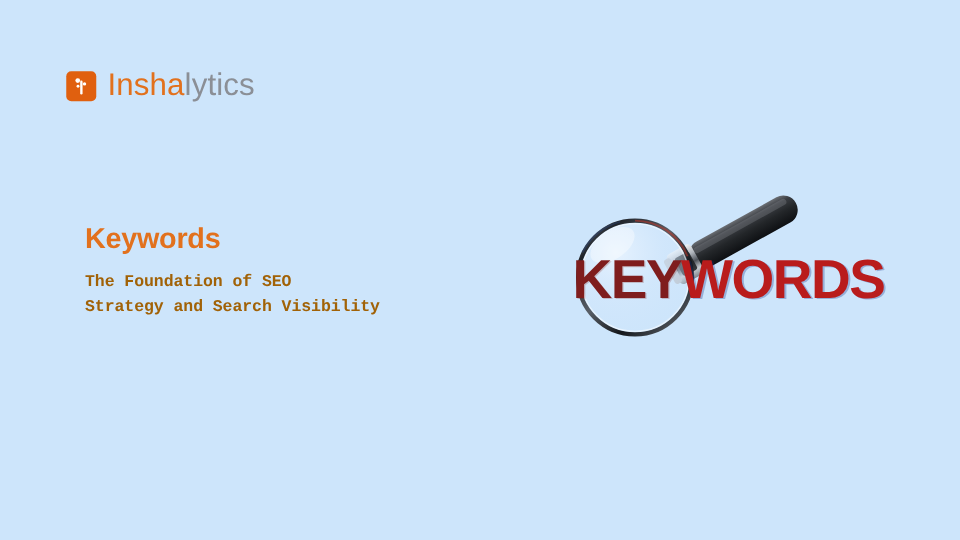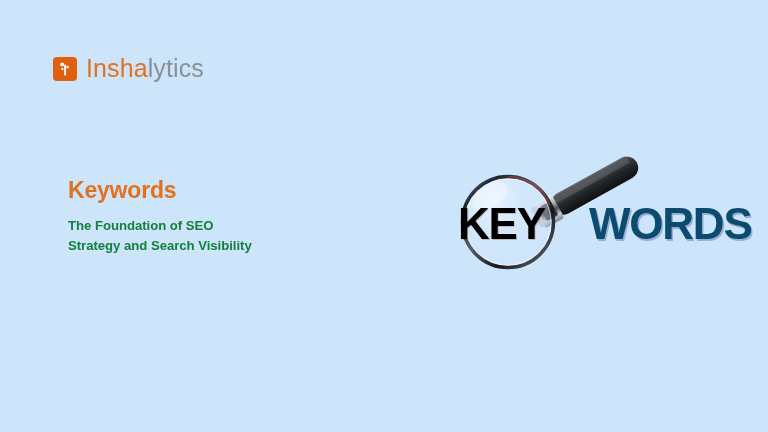--- a/index.html
+++ b/index.html
@@ -67,25 +67,26 @@
     font-size: 23px;
     font-weight: 700;
     color: #e2711d;
     letter-spacing: -0.2px;
     line-height: 1.1;
     margin: 0 0 13px 0;
   }
   .copy-sub {
     font-size: 13.2px;
     font-weight: 700;
-    color: #15803d;
+    color: #a16207;
     line-height: 1.48;
     letter-spacing: -0.05px;
     margin: 0;
     white-space: pre-line;
+    font-family: Liberation Mono, monospace;
   }
 
   
   .art {
     position: absolute;
     left: 440px;
     top: 140px;
     width: 248px;
     height: 148px;
   }
@@ -95,27 +96,26 @@
     left: 18px;
     top: 62px;
     font-size: 44px;
     font-weight: 700;
     letter-spacing: -1.2px;
     line-height: 1;
     white-space: nowrap;
     font-family: "Liberation Sans", sans-serif;
   }
   .art-word .kw-red {
-    color: #000000;
+    color: #7f1d1d;
     text-shadow: 1px 1px 0 rgba(120,20,10,0.22);
   }
   .art-word .kw-blue {
-    color: #0c4a6e;
+    color: #b91c1c;
     text-shadow: 1.5px 1.5px 0 rgba(20,50,140,0.30);
-    margin-left: 44px;
   }
 </style>
 </head>
 <body>
 
 <div class="slide">
 
   <div class="brand">
     <span class="brand-mark">
       <svg width="24" height="24" viewBox="0 0 24 24" aria-hidden="true">

